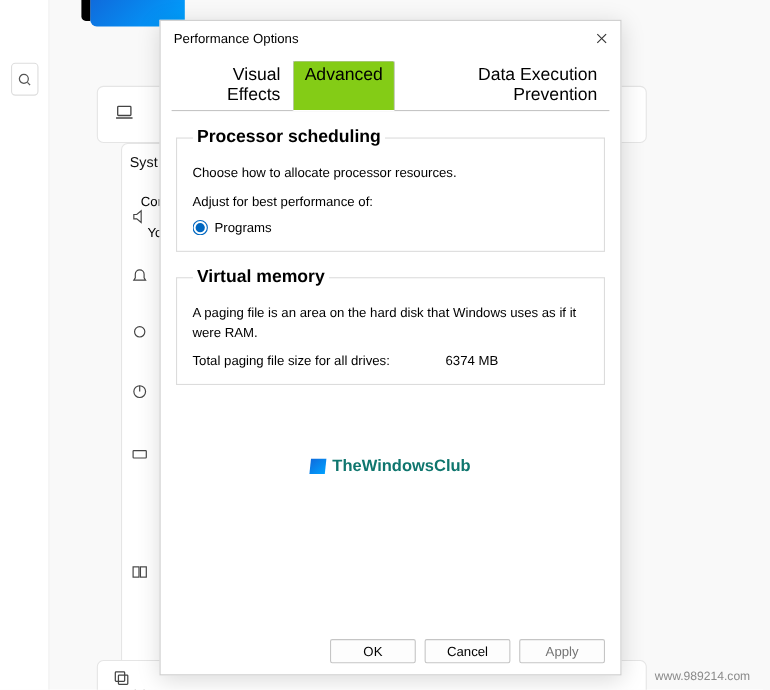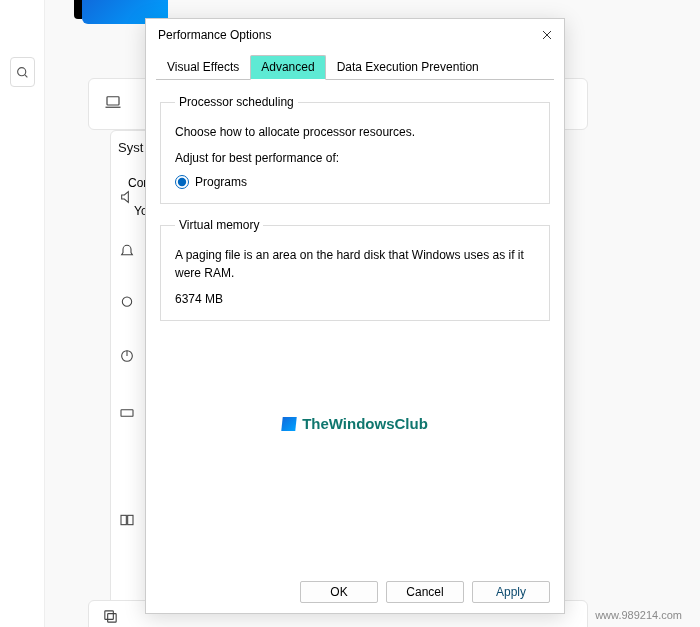--- a/index.html
+++ b/index.html
@@ -21,40 +21,40 @@
   .sys-label { position:absolute; left:118px; top:140px; font-size:13px; color:#111; }
 
   
   .dialog { position:absolute; left:145px; top:18px; width:420px; height:596px; background:#fff; border:1px solid #ccc; box-shadow:0 4px 20px rgba(0,0,0,0.15); }
   .titlebar { height:32px; display:flex; align-items:center; justify-content:space-between; padding:0 10px 0 12px;text-align:right; }
   .titlebar .title { font-size:12px; color:#000; }
   .titlebar .close { width:14px; height:14px; display:flex; align-items:center; justify-content:center; color:#333; cursor:default; }
   .titlebar .close svg { width:10px; height:10px; }
 
   .tabs { display:flex; padding:4px 10px 0 10px; border-bottom:0; }
-  .tab { padding:4px 10px 5px 10px; font-size:12px; border:1px solid transparent; border-bottom:none; cursor:default; }
-  .tab.active { border:1px solid #c5c5c5; border-bottom:1px solid #fff; background:#5eead4; position:relative; z-index:2; border-radius:2px 2px 0 0;}
+  .tab { padding:4px 10px 5px 10px; font-size:16px; border:1px solid transparent; border-bottom:none; cursor:default;text-align:right; }
+  .tab.active { border:1px solid #c5c5c5; border-bottom:1px solid #fff; background:#84cc16; position:relative; z-index:2; border-radius:2px 2px 0 0;}
   .tabs-line { position:relative; top:-1px; margin:0 10px; border-top:1px solid #c5c5c5; z-index:1;}
 
   fieldset { margin:14px 14px 0 14px; border:1px solid #dcdcdc; padding:10px 14px 14px 14px; }
-  legend { padding:0 4px; font-size:12px; }
+  legend { padding:0 4px; font-size:16px;font-weight:bold; }
   .desc { margin:4px 0 10px 0; line-height:1.5; }
   .adjust-label { margin:6px 0 10px 0; }
   .radio-row { display:flex; gap:76px; align-items:center; }
   .radio { display:flex; align-items:center; gap:6px; }
   .radio input { accent-color:#0067c0; width:14px; height:14px; margin:0; }
 
   .vm-row { display:flex; margin-top:6px; }
   .vm-label { width:230px; }
   .vm-value { }
 
   .change-wrap { display:flex; justify-content:flex-end; margin-top:12px; }
   .change-highlight { border:3px solid #e11; padding:4px; }
   .btn { min-width:78px; padding:3px 14px; font-size:12px; background:#fdfdfd; border:1px solid #c5c5c5; border-radius:2px; cursor:default; font-family:inherit; }
-  .btn:disabled { color:#0c4a6e; }
+  .btn:disabled { color:#737373; }
 
   .watermark { position:absolute; left:0; right:0; top:396px; text-align:center; font-size:15px; font-weight:600; color:#0f766e; display:flex; align-items:center; justify-content:center; gap:6px;}
   .watermark .logo { width:14px; height:14px; background:linear-gradient(135deg,#0f6bdc,#00a2ff); transform:skewX(-6deg); }
 
   .dlg-footer { position:absolute; bottom:10px; right:14px; display:flex; gap:8px;border-radius:10px; }
 
   .site { position:absolute; right:18px; bottom:6px; font-size:11px; color:#8a8a8a; font-family:Arial,sans-serif;}
 </style>
 </head>
 <body>
@@ -157,20 +157,21 @@
         <input type="radio" name="perf" checked="" style="">
         <span>Programs</span>
       </label>
     </div>
   </fieldset>
 
   <fieldset>
     <legend>Virtual memory</legend>
     <div class="desc">A paging file is an area on the hard disk that Windows uses as if it were RAM.</div>
     <div class="vm-row">
+      <span class="vm-label">Total paging file size for all drives:</span>
       <span class="vm-value">6374 MB</span>
     </div>
   </fieldset>
 
   <div class="watermark">
     <span class="logo"></span>
     <span>TheWindowsClub</span>
   </div>
 
   <div class="dlg-footer">

